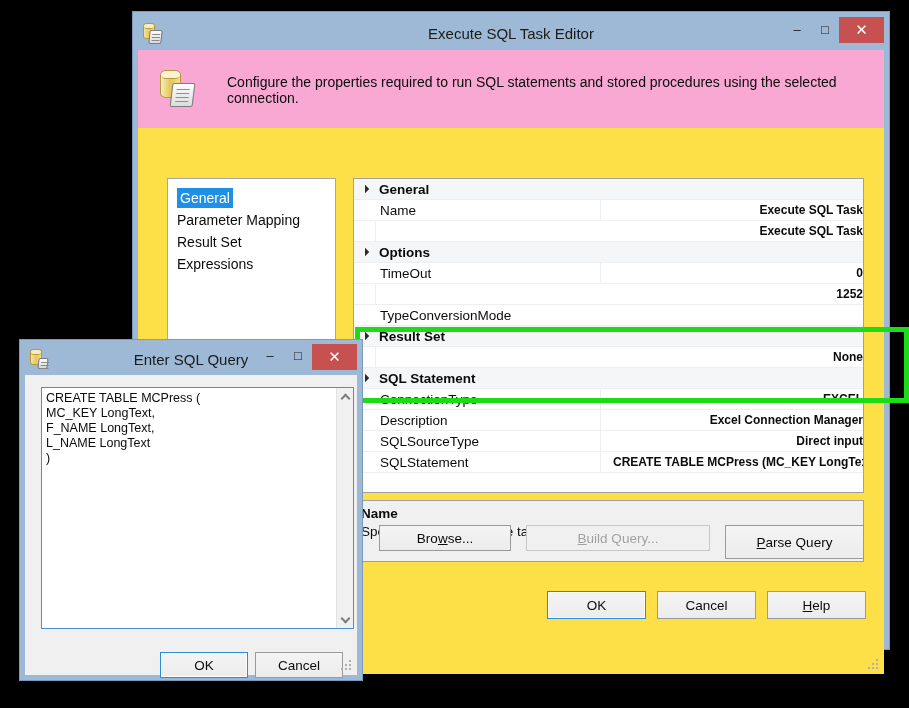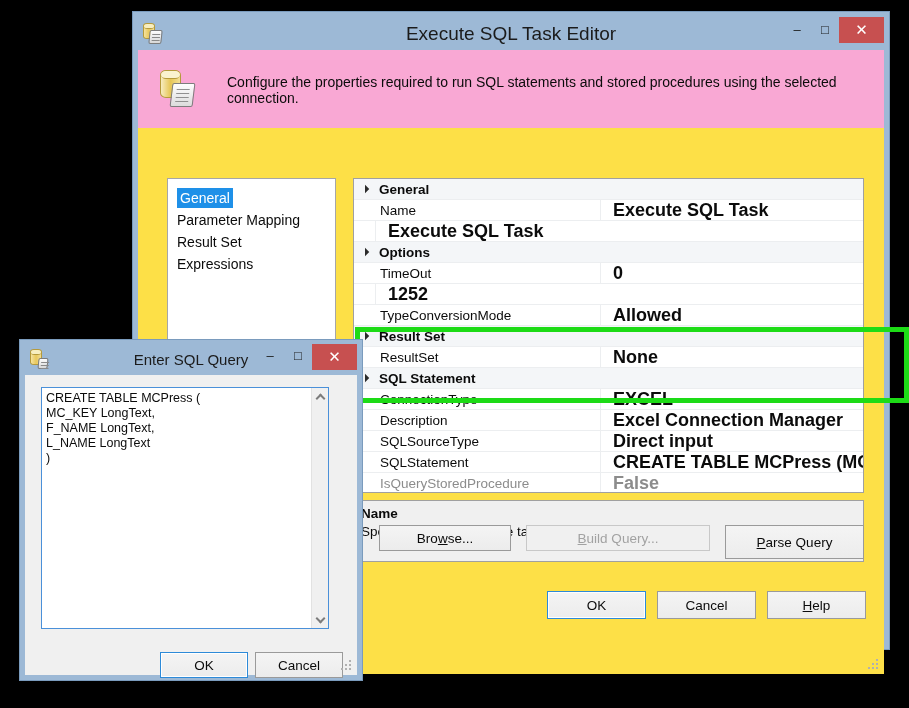--- a/index.html
+++ b/index.html
@@ -23,21 +23,21 @@
     height: 33px;
     background: #9db9d6;
     display: flex;
     align-items: center;
     position: relative;
   }
   .title-icon { width: 26px; height: 26px; margin-left: 2px; position: relative; flex: 0 0 auto; }
   .title-text {
     position: absolute; left: 0; right: 0; top: 0; height: 33px;
     line-height: 33px; text-align: center;
-    font-size: 19px; color: #1b1b1b;
+    font-size: 15px; color: #1b1b1b;
     pointer-events: none;
   }
   .win-controls { margin-left: auto; display: flex; align-items: flex-start; height: 33px; }
   .wc {
     width: 28px; height: 24px; display: flex; align-items: center; justify-content: center;
     font-size: 13px; color: #1b1b1b; cursor: default;
   }
   .wc.close { width: 45px; height: 26px; background: #c75050; color: #fff; font-size: 15px; }
 
   
@@ -121,23 +121,23 @@
     border-left: 6px solid transparent;
     border-bottom: 6px solid #2b2b2b;
     transform: rotate(-45deg);
   }
   .prow .pname {
     width: 225px; flex: 0 0 auto; font-size: 13.5px; color: #0b0b0b;
     padding-left: 5px; white-space: nowrap; overflow: hidden;
   }
   .prow.cat .pname { font-weight: bold; padding-left: 4px; }
   .prow .pval {
-    flex: 1 1 auto; font-size: 18px; font-weight: bold; color: #0b0b0b;
+    flex: 1 1 auto; font-size: 12px; font-weight: bold; color: #0b0b0b;
     padding-left: 12px; white-space: nowrap; overflow: hidden;
-    border-left: 1px solid #eceef0; line-height: 21px; height: 21px;
+    border-left: 1px solid #eceef0; line-height: 21px; height: 21px; text-align: right;
   }
   .prow.cat .pval { border-left: none; }
   .prow.disabled .pname, .prow.disabled .pval { color: #8c8c8c; font-weight: normal; }
   .prow.disabled .pval { font-weight: bold; }
 
   
   .descpane {
     position: absolute; left: 215px; top: 372px; width: 511px; height: 62px;
     background: #f0f0f0; border: 1px solid #a0a0a0; padding: 4px 7px;
   }
@@ -174,21 +174,21 @@
     position: absolute; left: 355px; top: 327px; width: 554px; height: 76px;
     border: 5px solid #1ddb16; z-index: 40; pointer-events: none;
   }
 
   
   #sql-window { left: 20px; top: 340px; width: 342px; height: 340px; z-index: 50; }
   #sql-window .titlebar { height: 30px; }
   #sql-window .title-text { height: 30px; line-height: 30px; font-size: 15px; }
   .sqlbody { position: absolute; left: 0; right: 0; top: 30px; bottom: 0; background: #f0f0f0; }
   .sqlbox {
-    position: absolute; left: 16px; top: 12px; width: 288px; height: 242px;
+    position: absolute; left: 16px; top: 12px; width: 313px; height: 242px;
     background: #ffffff; border: 1px solid #4a90d9;
     display: flex;
   }
   .sqltext {
     flex: 1 1 auto; padding: 3px 0 0 4px;
     font-size: 12.5px; line-height: 15px; color: #0b0b0b;
     white-space: pre; overflow: hidden;
     font-family: "Liberation Sans", sans-serif;
   }
   .vscroll {
@@ -286,34 +286,32 @@
         </div>
 
         <div class="prow">
           <div class="expander"></div>
           <div class="pval">1252</div>
         </div>
 
         <div class="prow">
           <div class="expander"></div>
           <div class="pname">TypeConversionMode</div>
-          <div class="pval">Allowed</div>
         </div>
 
         <div class="prow cat">
           <div class="expander">
               <div class="tri"></div>
             </div>
           <div class="pname">Result Set</div>
           <div class="pval"></div>
         </div>
 
         <div class="prow">
           <div class="expander"></div>
-          <div class="pname">ResultSet</div>
           <div class="pval">None</div>
         </div>
 
         <div class="prow cat">
           <div class="expander">
               <div class="tri"></div>
             </div>
           <div class="pname">SQL Statement</div>
           <div class="pval"></div>
         </div>
@@ -335,25 +333,20 @@
           <div class="pname">SQLSourceType</div>
           <div class="pval">Direct input</div>
         </div>
 
         <div class="prow">
           <div class="expander"></div>
           <div class="pname">SQLStatement</div>
           <div class="pval">CREATE TABLE MCPress (MC_KEY LongText,F_N</div>
         </div>
 
-        <div class="prow disabled">
-          <div class="expander"></div>
-          <div class="pname">IsQueryStoredProcedure</div>
-          <div class="pval">False</div>
-        </div>
 
       </div>
 
       <div class="descpane">
         <div class="desc-title">Name</div>
         <div class="desc-body">Specifies the name of the task.</div>
       </div>
 
       <div class="btn" id="btn-browse">
         <span><span>Bro</span><u>w</u><span>se...</span></span>

